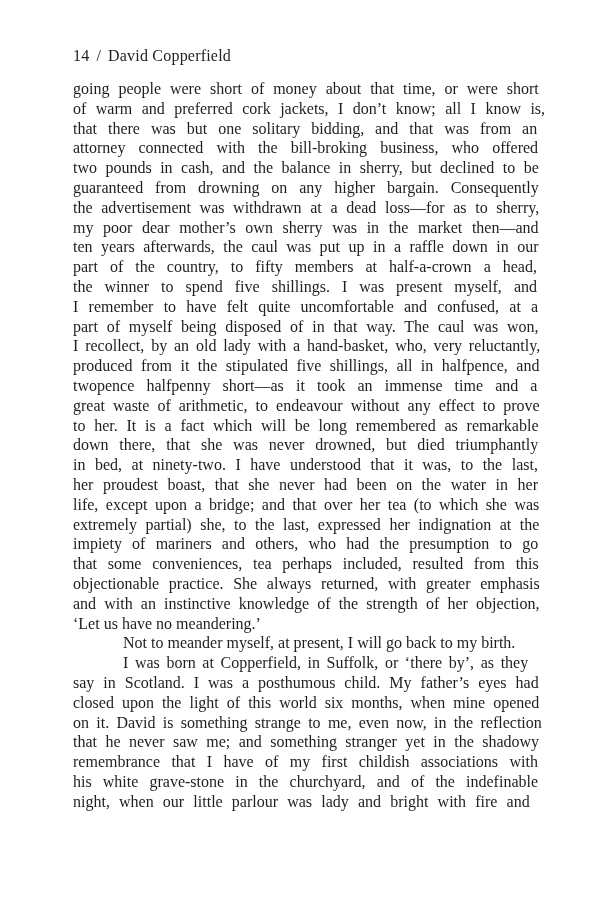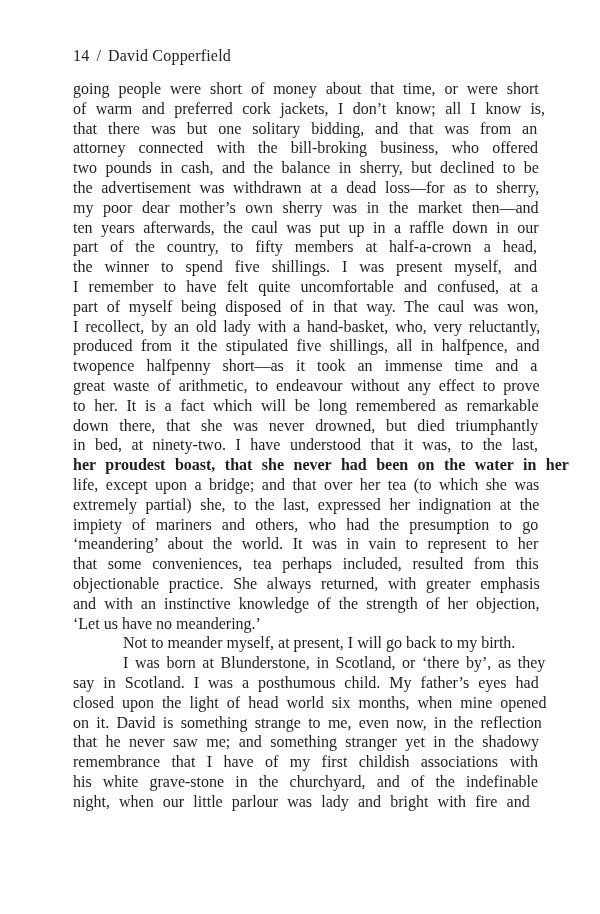--- a/index.html
+++ b/index.html
@@ -62,46 +62,46 @@
   <div class="header">
     <span>14</span><span class="sep">/</span><span>David Copperfield</span>
   </div>
   <div class="body">
 
   <div class="line j"><span class="t" style="word-spacing: 4.933px;">going people were short of money about that time, or were short</span></div>
       <div class="line j"><span class="t" style="word-spacing: 5.449px;">of warm and preferred cork jackets, I don’t know; all I know is,</span></div>
       <div class="line j"><span class="t" style="word-spacing: 6.977px;">that there was but one solitary bidding, and that was from an</span></div>
       <div class="line j"><span class="t" style="word-spacing: 9.1px;">attorney connected with the bill-broking business, who offered</span></div>
       <div class="line j"><span class="t" style="word-spacing: 4.465px;">two pounds in cash, and the balance in sherry, but declined to be</span></div>
+      <div class="line j"><span class="t" style="word-spacing: 7.911px;">guaranteed from drowning on any higher bargain. Consequently</span></div>
       <div class="line j"><span class="t" style="word-spacing: 4.65px;">the advertisement was withdrawn at a dead loss—for as to sherry,</span></div>
       <div class="line j"><span class="t" style="word-spacing: 5.62px;">my poor dear mother’s own sherry was in the market then—and</span></div>
       <div class="line j"><span class="t" style="word-spacing: 4.454px;">ten years afterwards, the caul was put up in a raffle down in our</span></div>
       <div class="line j"><span class="t" style="word-spacing: 8.028px; text-align: right;">part of the country, to fifty members at half-a-crown a head,</span></div>
       <div class="line j"><span class="t" style="word-spacing: 8.006px;">the winner to spend five shillings. I was present myself, and</span></div>
       <div class="line j"><span class="t" style="word-spacing: 6.223px;">I remember to have felt quite uncomfortable and confused, at a</span></div>
       <div class="line j"><span class="t" style="word-spacing: 4.763px;">part of myself being disposed of in that way. The caul was won,</span></div>
       <div class="line j"><span class="t" style="word-spacing: 2.865px;">I recollect, by an old lady with a hand-basket, who, very reluctantly,</span></div>
       <div class="line j"><span class="t" style="word-spacing: 4.427px;">produced from it the stipulated five shillings, all in halfpence, and</span></div>
       <div class="line j"><span class="t" style="word-spacing: 8.111px;">twopence halfpenny short—as it took an immense time and a</span></div>
       <div class="line j"><span class="t" style="word-spacing: 4px;">great waste of arithmetic, to endeavour without any effect to prove</span></div>
       <div class="line j"><span class="t" style="word-spacing: 4.768px;">to her. It is a fact which will be long remembered as remarkable</span></div>
       <div class="line j"><span class="t" style="word-spacing: 6.816px;">down there, that she was never drowned, but died triumphantly</span></div>
       <div class="line j"><span class="t" style="word-spacing: 5.492px;">in bed, at ninety-two. I have understood that it was, to the last,</span></div>
-      <div class="line j"><span class="t" style="word-spacing: 5.462px; font-weight: bold;">her proudest boast, that she never had been on the water in her</span></div>
+      <div class="line j"><span class="t" style="word-spacing: 5.462px;">her proudest boast, that she never had been on the water in her</span></div>
       <div class="line j"><span class="t" style="word-spacing: 3.472px;">life, except upon a bridge; and that over her tea (to which she was</span></div>
       <div class="line j"><span class="t" style="word-spacing: 4.513px;">extremely partial) she, to the last, expressed her indignation at the</span></div>
       <div class="line j"><span class="t" style="word-spacing: 6.216px;">impiety of mariners and others, who had the presumption to go</span></div>
-      <div class="line j"><span class="t" style="word-spacing: 5.567px;">‘meandering’ about the world. It was in vain to represent to her</span></div>
       <div class="line j"><span class="t" style="word-spacing: 6.682px;">that some conveniences, tea perhaps included, resulted from this</span></div>
       <div class="line j"><span class="t" style="word-spacing: 5.676px;">objectionable practice. She always returned, with greater emphasis</span></div>
       <div class="line j"><span class="t" style="word-spacing: 4.134px;">and with an instinctive knowledge of the strength of her objection,</span></div>
       <div class="line"><span class="t">‘Let us have no meandering.’</span></div>
       <div class="line ind"><span class="t">Not to meander myself, at present, I will go back to my birth.</span></div>
-      <div class="line j ind"><span class="t" style="word-spacing: 2.608px;">I was born at Blunderstone, in Scotland, or ‘there by’, as they</span></div>
+      <div class="line j ind"><span class="t" style="word-spacing: 2.608px;">I was born at Copperfield, in Suffolk, or ‘there by’, as they</span></div>
       <div class="line j"><span class="t" style="word-spacing: 4.993px;">say in Scotland. I was a posthumous child. My father’s eyes had</span></div>
-      <div class="line j"><span class="t" style="word-spacing: 4.018px;">closed upon the light of head world six months, when mine opened</span></div>
+      <div class="line j"><span class="t" style="word-spacing: 4.018px;">closed upon the light of this world six months, when mine opened</span></div>
       <div class="line j"><span class="t" style="word-spacing: 3.272px;">on it. David is something strange to me, even now, in the reflection</span></div>
       <div class="line j"><span class="t" style="word-spacing: 4.44px;">that he never saw me; and something stranger yet in the shadowy</span></div>
       <div class="line j"><span class="t" style="word-spacing: 7.372px;">remembrance that I have of my first childish associations with</span></div>
       <div class="line j"><span class="t" style="word-spacing: 7.144px;">his white grave-stone in the churchyard, and of the indefinable</span></div>
       <div class="line j"><span class="t" style="word-spacing: 5.159px;">night, when our little parlour was lady and bright with fire and</span></div>
     </div>
 </div>
 
 </body></html>

